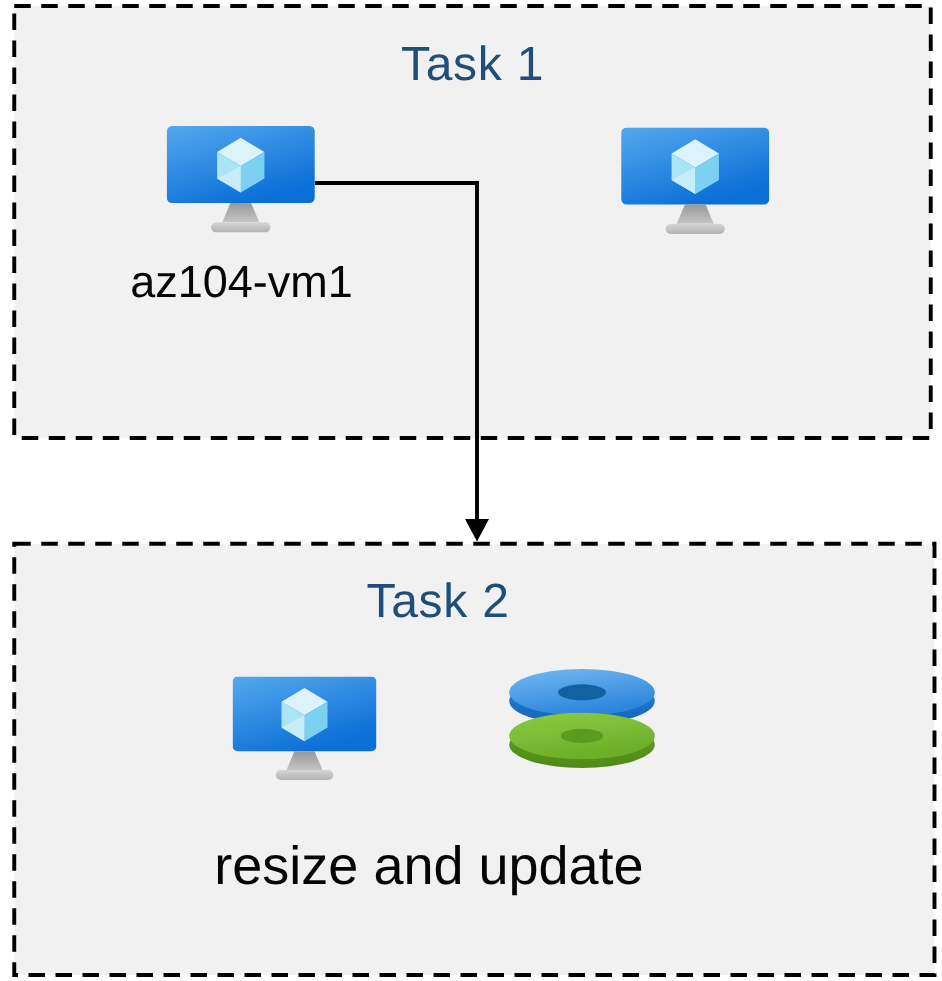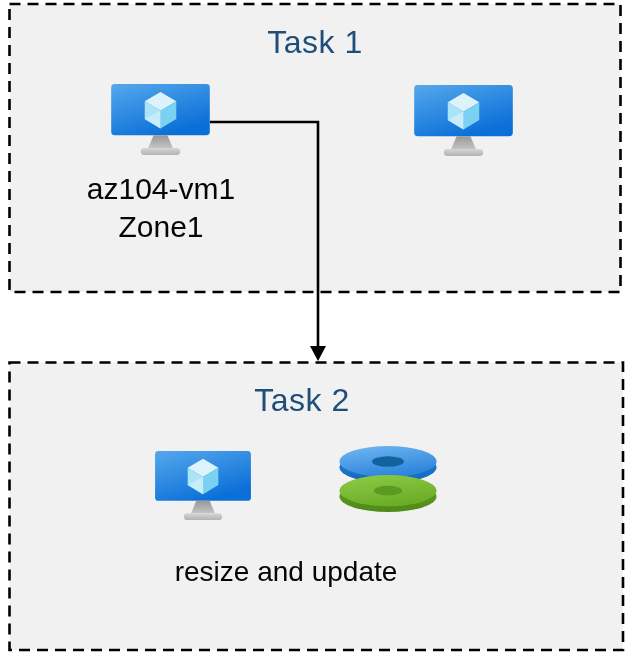--- a/index.html
+++ b/index.html
@@ -4,21 +4,21 @@
 <style>
   html,body{margin:0;padding:0;background:#ffffff;}
   .canvas{
     position:relative;width:628px;height:654px;background:#ffffff;
     font-family:"Liberation Sans", sans-serif;overflow:hidden;
   }
   .canvas svg.scene{position:absolute;left:0;top:0;width:628px;height:654px;}
   .txt{position:absolute;transform:translateX(-50%);text-align:center;white-space:nowrap;}
   .task-title{font-size:32px;color:#1f4e79;font-weight:400;letter-spacing:0.5px;}
   .vm-label{font-size:30px;color:#050505;line-height:38px;}
-  .caption{font-size:28px;color:#050505;}
+  .caption{font-size:36px;color:#050505;}
 </style>
 </head>
 <body>
 
 <div class="canvas">
 
   <svg class="scene" viewBox="0 0 628 654">
     <defs>
       <linearGradient id="screenGrad" x1="0" y1="0" x2="0.55" y2="1">
         <stop offset="0" stop-color="#55a8ec"></stop>
@@ -79,23 +79,22 @@
     <use href="#vmIcon" x="111" y="84" width="99" height="71"></use>
     <use href="#vmIcon" x="414" y="85" width="99" height="71"></use>
     <use href="#vmIcon" x="155" y="451" width="96" height="69"></use>
     <use href="#disksIcon" x="338" y="446" width="100" height="66"></use>
   </svg>
 
   <div class="txt task-title" style="left:315px;top:24px;">Task 1</div>
 
   <div class="txt vm-label" style="left:161px;top:170px;">
     <div>az104-vm1</div>
-    <div>Zone1</div>
   </div>
 
   <div class="txt vm-label" style="left:464px;top:170px;">
   </div>
 
-  <div class="txt task-title" style="left:302px;top:382px;">Task 2</div>
+  <div class="txt task-title" style="left:292px;top:382px;">Task 2</div>
 
   <div class="txt caption" style="left:286px;top:556px;">resize and update</div>
 
 </div>
 
 </body></html>

